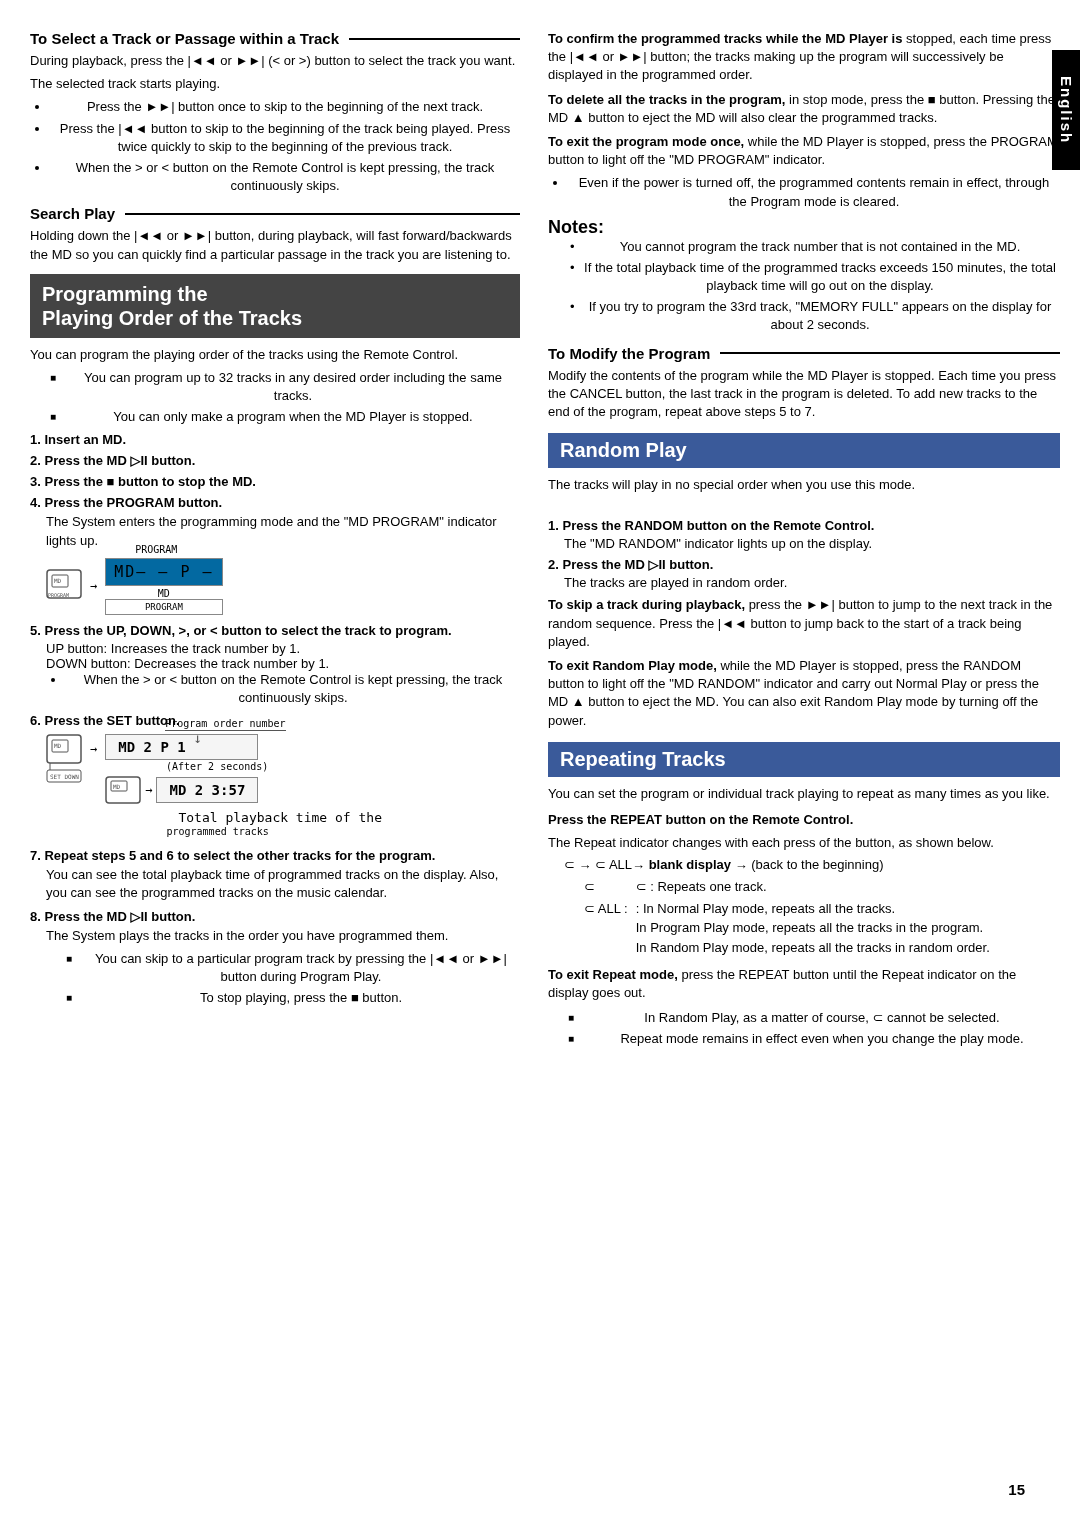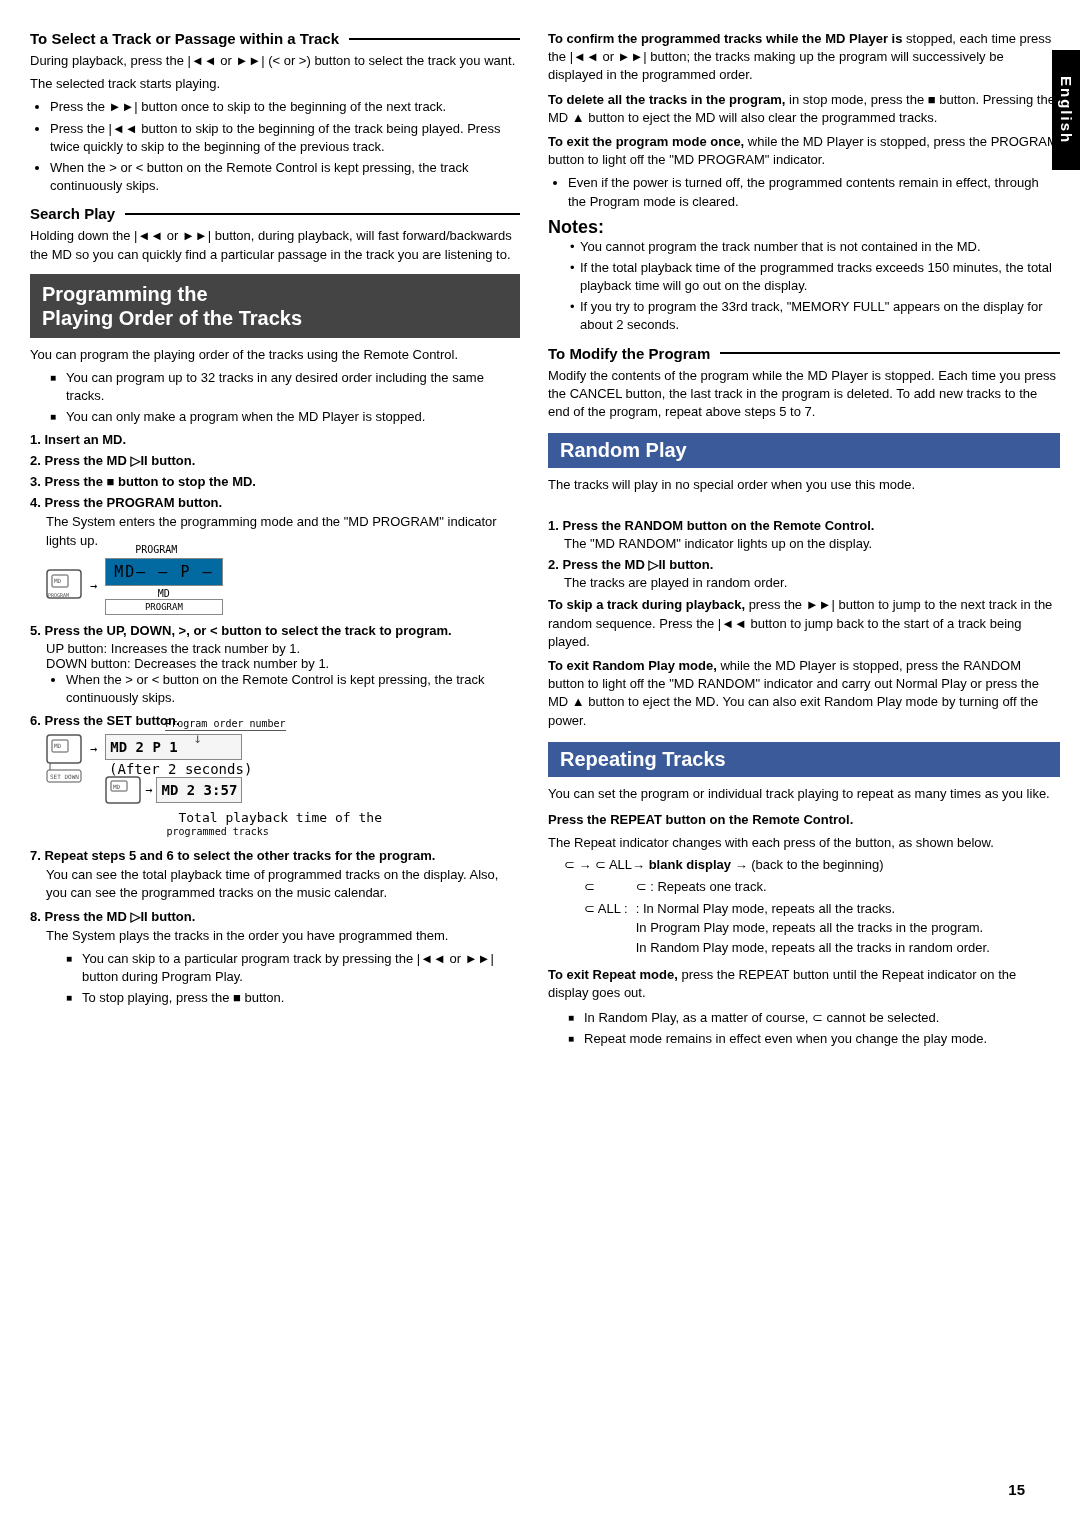--- a/index.html
+++ b/index.html
@@ -67,21 +67,21 @@
       color: #fff;
       padding: 6px 12px;
       margin: 10px 0 8px 0;
     }
     .highlight-box-blue h2 {
       font-size: 20px;
       font-weight: bold;
     }
     p { margin-bottom: 5px; line-height: 1.4; }
     ul { margin-left: 20px; margin-bottom: 5px; }
-    ul li { margin-bottom: 3px; line-height: 1.4; }
+    ul li { margin-bottom: 3px; line-height: 1.4; text-align: center; }
     .bullet-square { list-style: none; padding-left: 0; }
     .bullet-square li { padding-left: 16px; position: relative; margin-bottom: 3px; line-height: 1.4; }
     .bullet-square li::before { content: "■"; position: absolute; left: 0; font-size: 10px; top: 2px; }
     .step-header {
       font-weight: bold;
       margin-bottom: 3px;
       margin-top: 6px;
     }
     .step-header span {
       font-weight: bold;
@@ -95,21 +95,21 @@
     .notes-list li::before { content: "•"; position: absolute; left: 2px; }
     .display-screen {
       border: 1px solid #888;
       padding: 4px 8px;
       font-size: 13px;
       background: #0369a1;
       font-family: monospace;
     }
     .display-screen2 {
       border: 1px solid #888;
-      padding: 4px 4px;
+      padding: 4px 12px;
       font-size: 14px;
       background: #f5f5f5;
       font-family: monospace;
       font-weight: bold;
     }
     .diagram-area {
       margin: 8px 0 8px 16px;
     }
     .sub-diagram {
       margin: 6px 0 6px 16px;
@@ -251,21 +251,21 @@
                 <div class="display-screen2">MD  2  P  1</div>
               </div>
               <div style="display:flex; align-items:center; gap:4px; margin-top:4px;">
                 <svg width="36" height="28" viewBox="0 0 36 28">
                   <rect x="1" y="1" width="34" height="26" rx="3" fill="none" stroke="#555" stroke-width="1.5"></rect>
                   <rect x="6" y="5" width="16" height="10" rx="1" fill="none" stroke="#555" stroke-width="1"></rect>
                   <text x="8" y="13" font-size="6" fill="#555">MD</text>
                 </svg>
                 <span>→</span>
                 <div style="position:relative;">
-                  <div style="position:absolute; top:-16px; right:-10px; font-size:14px; white-space:nowrap;">(After 2 seconds)</div>
+                  <div style="position:absolute; top:-16px; right:-10px; font-size:10px; white-space:nowrap;">(After 2 seconds)</div>
                   <div class="display-screen2">MD  2  3:57</div>
                   <div style="position:absolute; bottom:-22px; left:22px; font-size:13px; white-space:nowrap;">Total playback time of the</div>
                   <div style="position:absolute; bottom:-34px; left:10px; font-size:10px; white-space:nowrap;">programmed tracks</div>
                 </div>
               </div>
             </div>
           </div>
         </div>
 
         <div class="step-header" style="margin-top:44px;">

